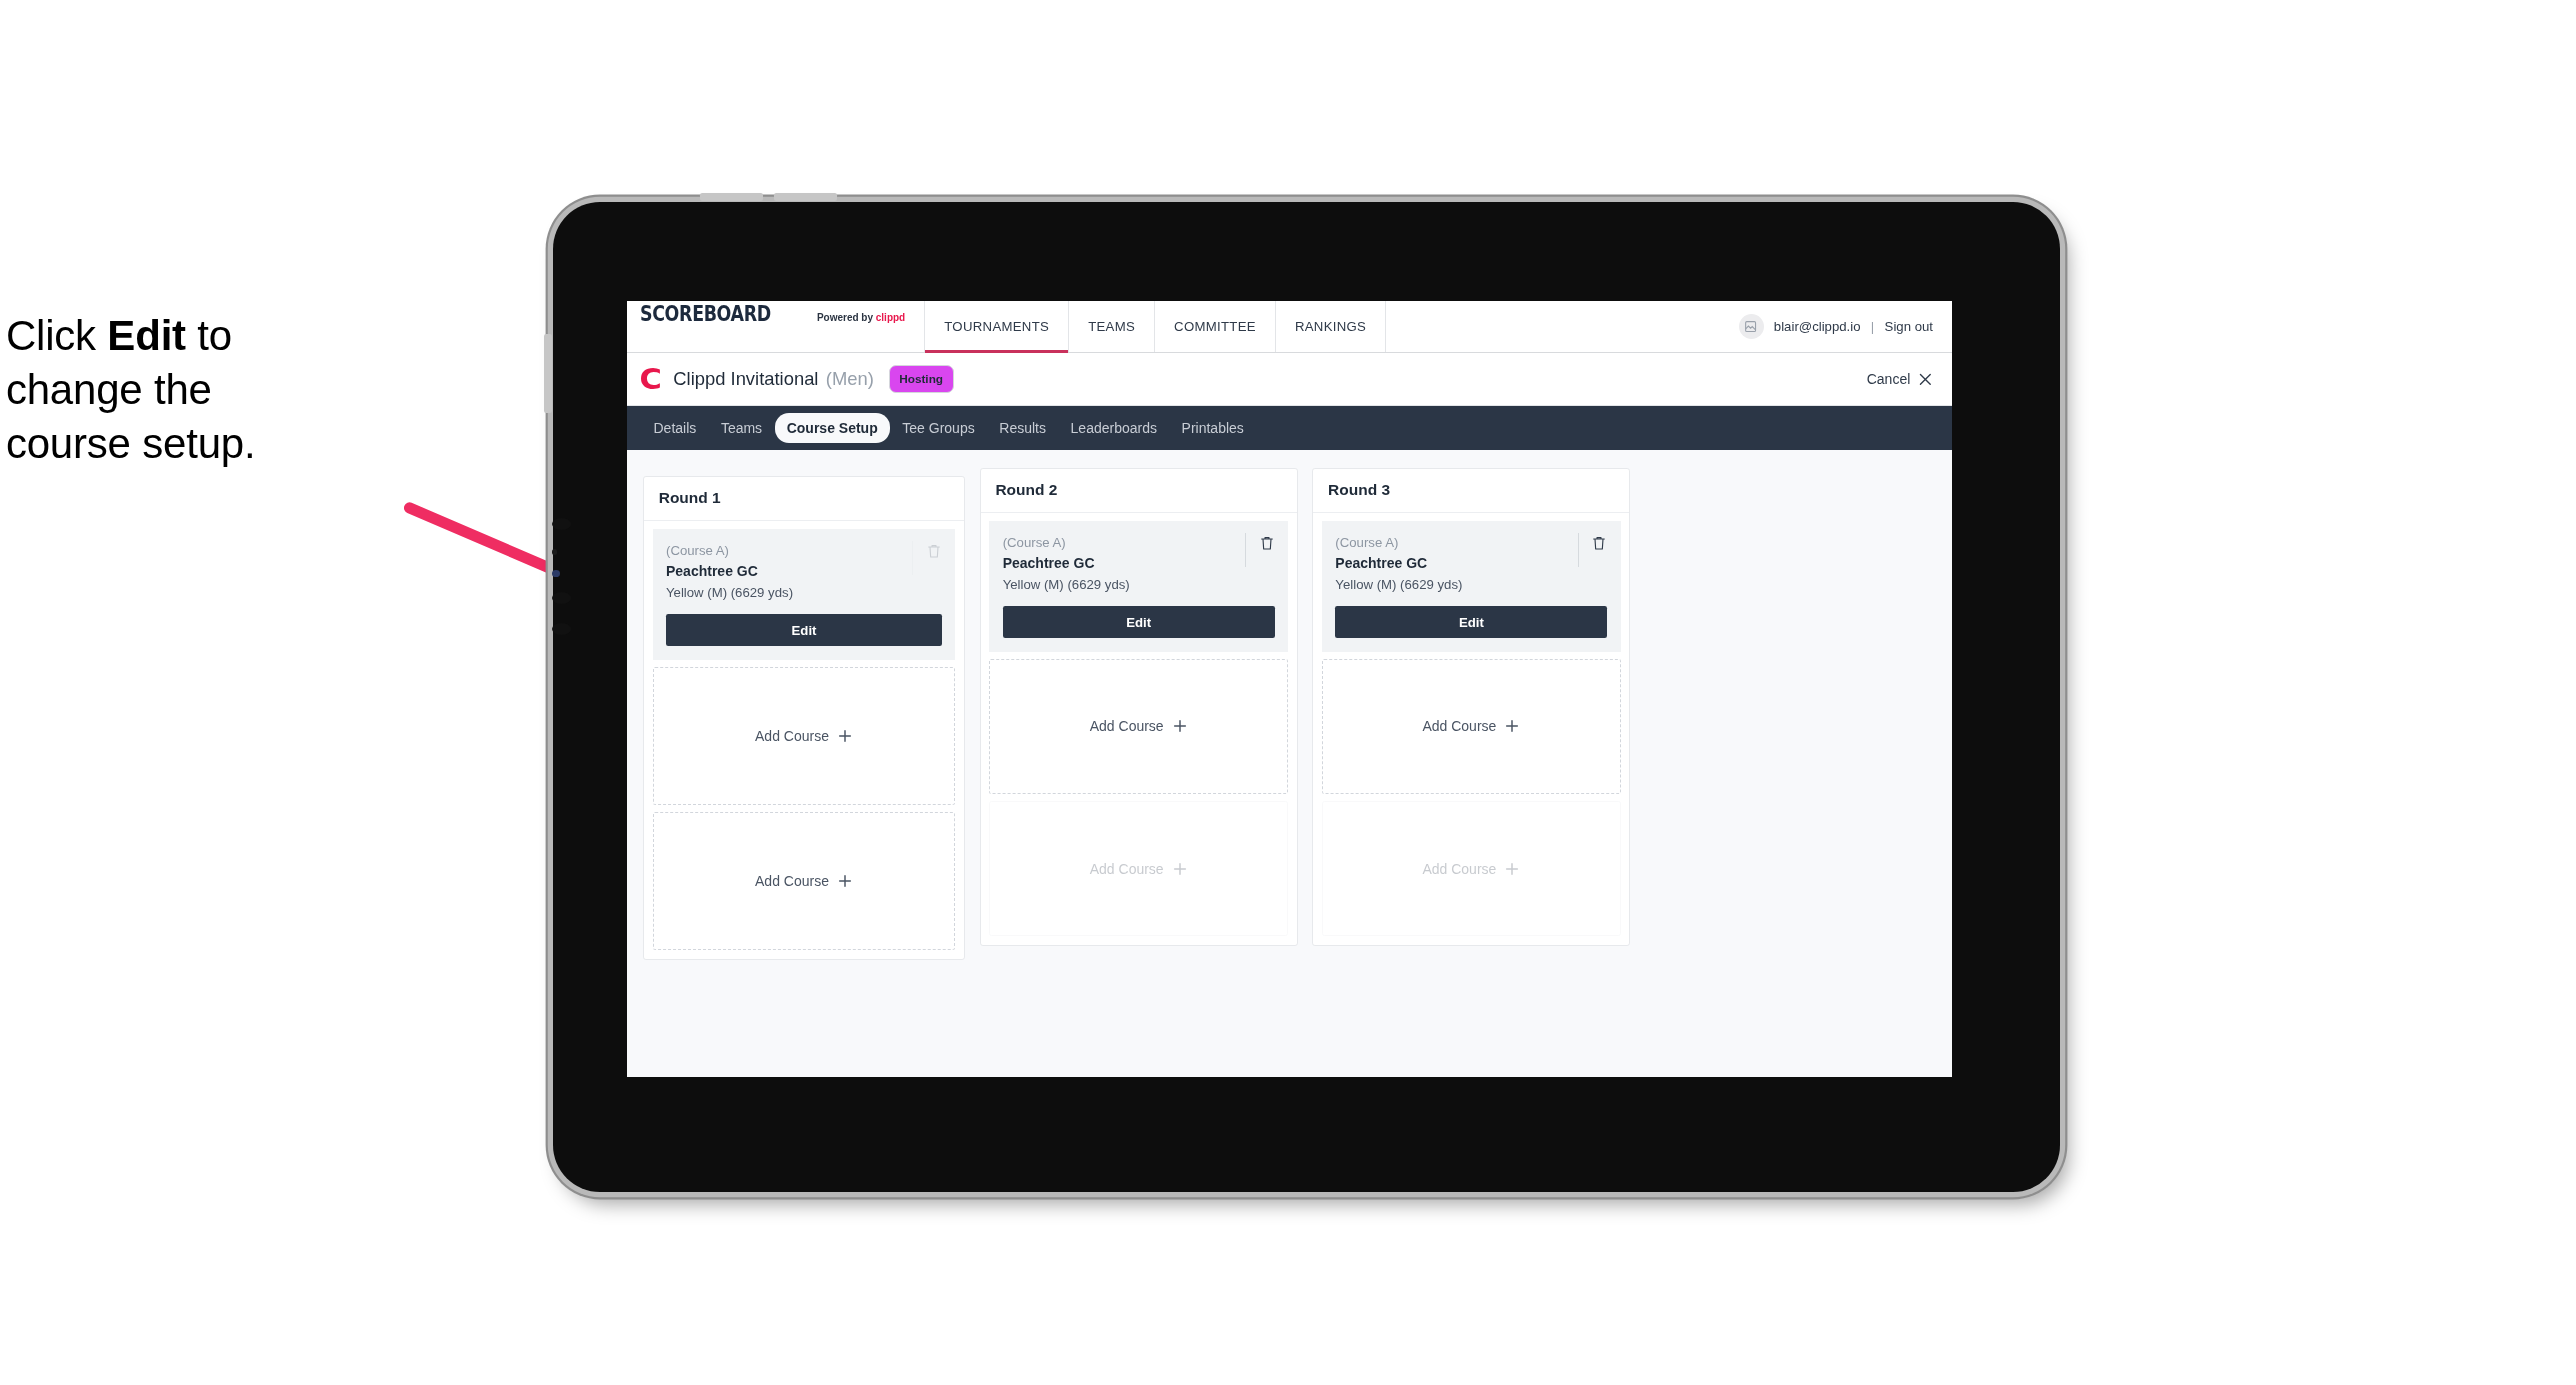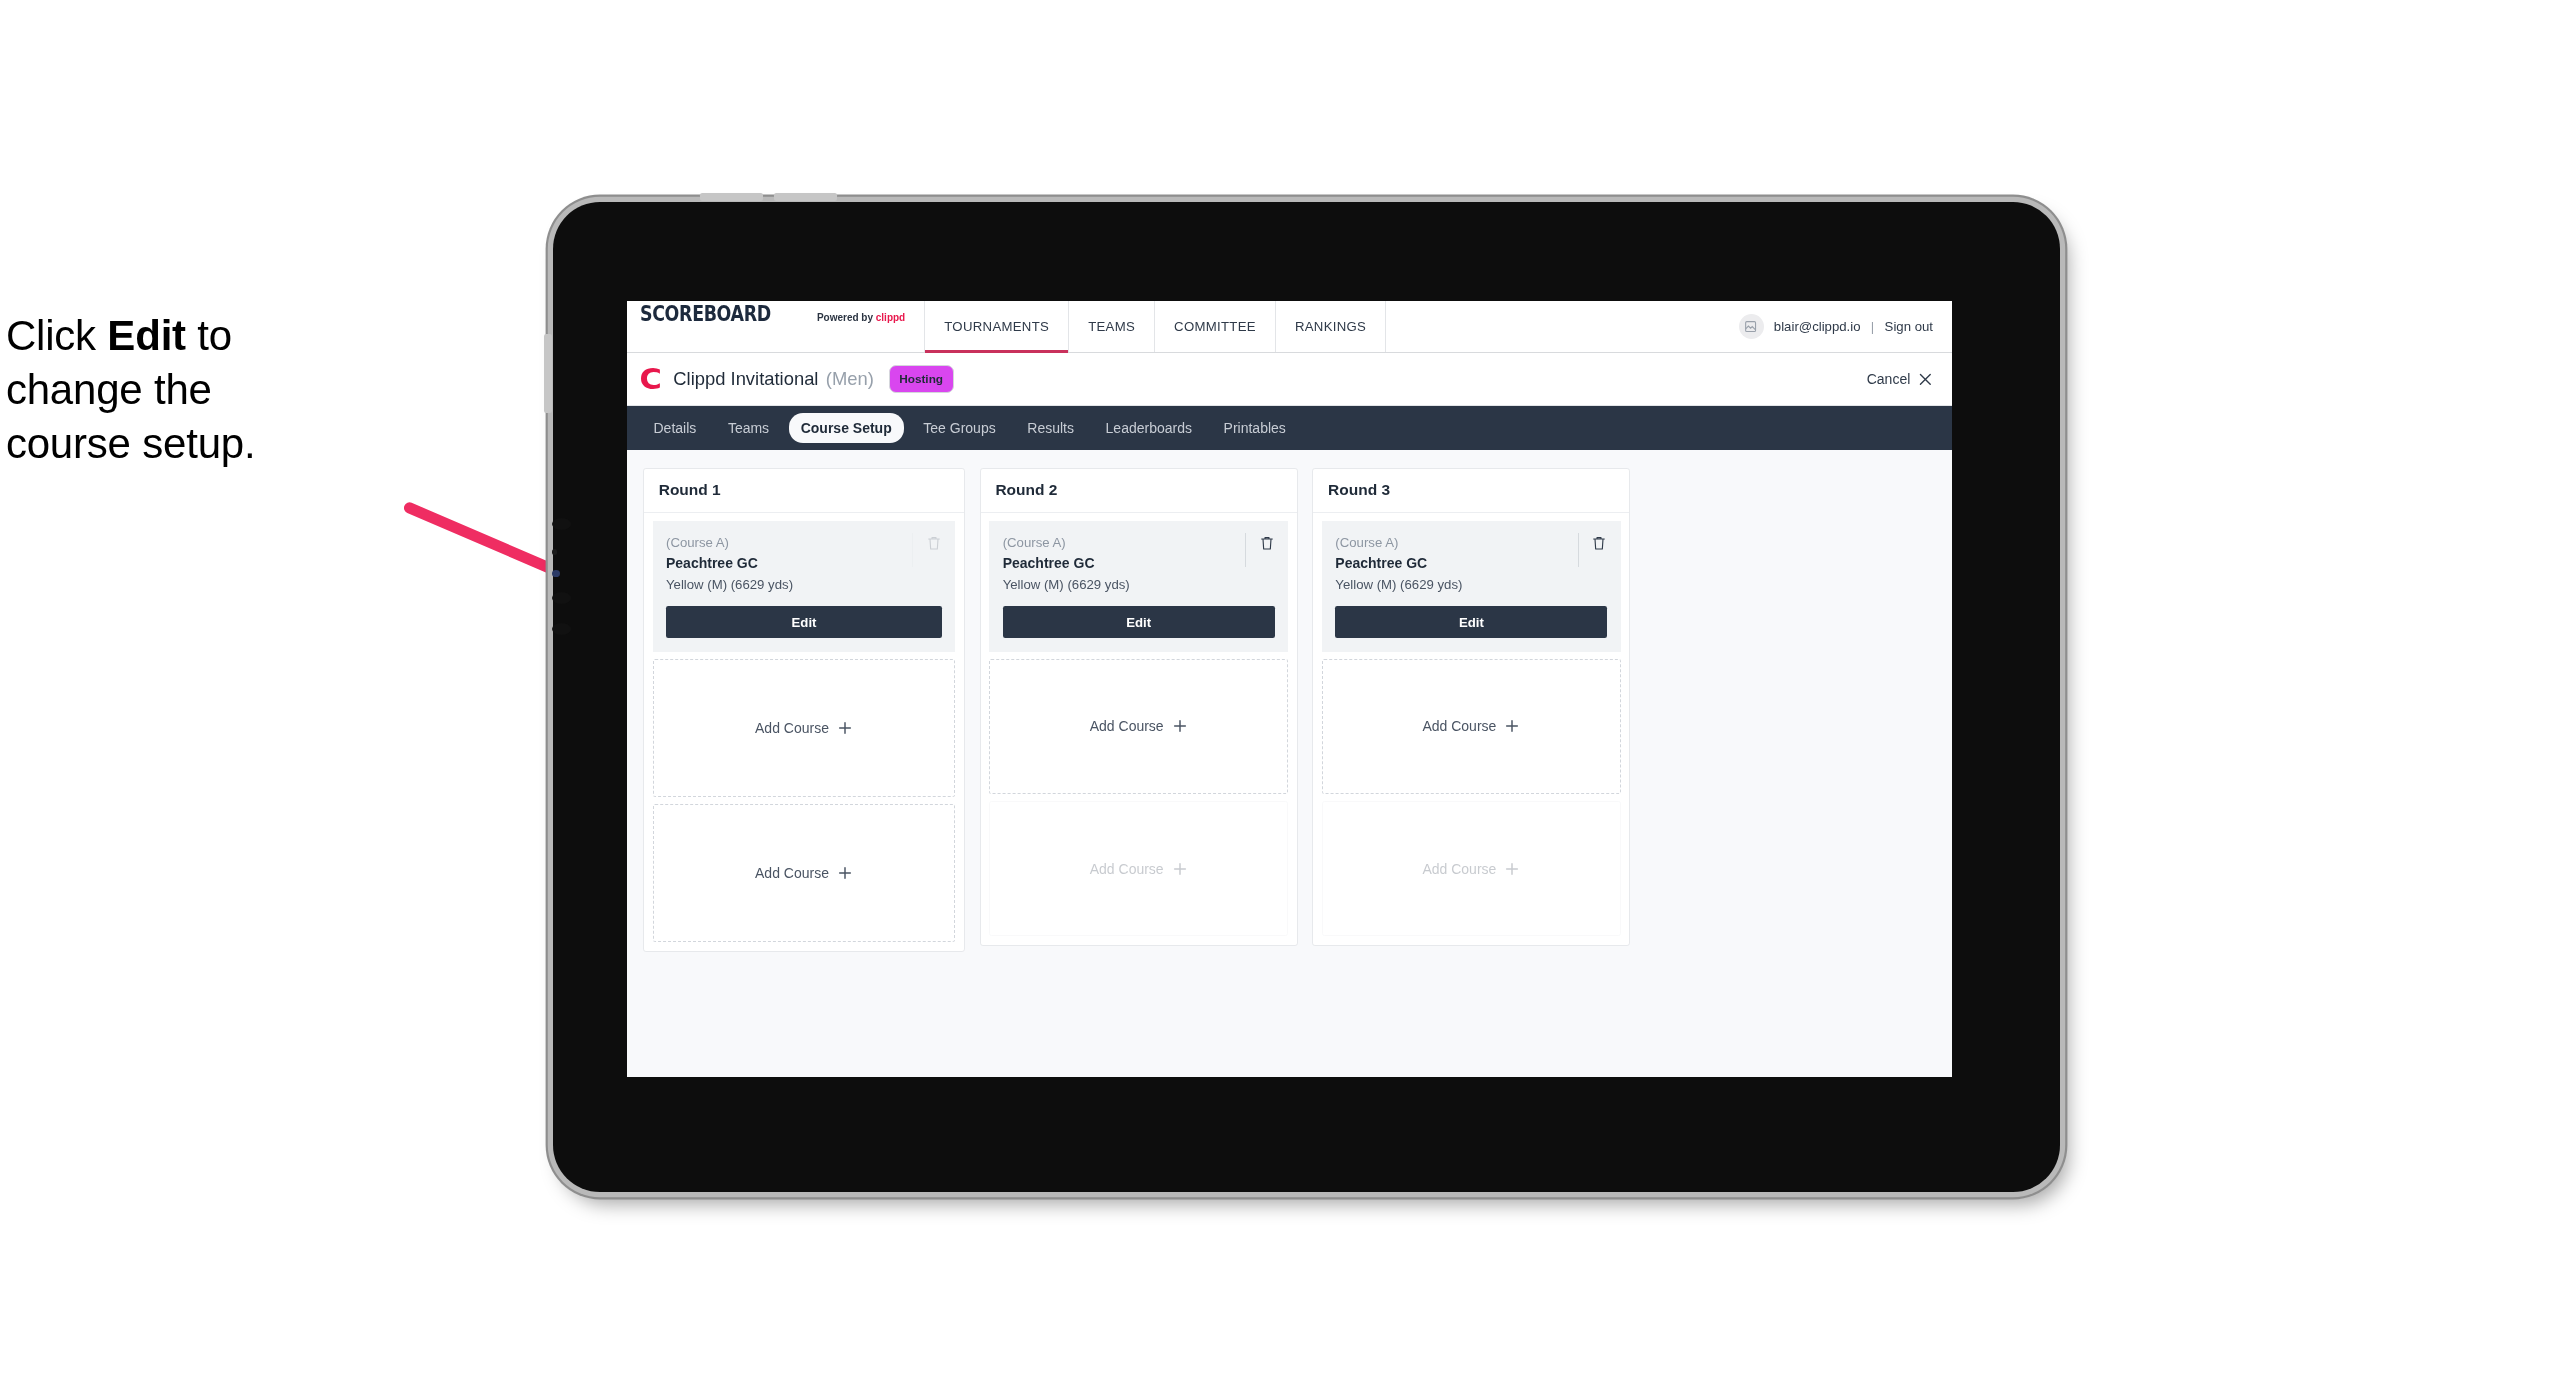--- a/index.html
+++ b/index.html
@@ -92,35 +92,35 @@
     margin-left:14.7px; border:0.7px solid #d4d7db; border-radius:7px;
     padding:5.9px 9.6px; font-size:11.8px; font-weight:700; color:#1f2a38;
     background:#d946ef;
   }
   #cancel-area { margin-left:auto; display:flex; align-items:center; gap:8px; cursor:pointer; }
   #cancel-label { font-size:14px; color:#2f3a49; }
 
   
   #subtabs {
     height:44px; background:#2b3646; display:flex; align-items:center;
-    padding:0 14.7px; gap:8px;
+    padding:0 14.7px; gap:1px;
   }
   .subtab {
     font-size:14px; color:#c8cdd5; padding:6.6px 11.8px; border-radius:4.4px; cursor:pointer;
   }
   .subtab.active { background:#f8f9fb; color:#1f2a38; font-weight:700;border-radius:14px; }
 
   
   #rounds { display:flex; padding:17.7px 16px 0 16px; gap:14.7px; align-items:flex-start; }
 
   .round-col {
     background:#ffffff; border:0.7px solid #e7e9ec; border-radius:2.9px;
     display:flex; flex-direction:column;
   }
-  .round-col.r1 { width:322px; }
+  .round-col.r1 { width:322px;margin-top:8px; }
   .round-col.r2, .round-col.r3 { width:318px; }
 
   .round-head {
     padding:12.5px 14.7px; font-size:15.5px; font-weight:700; color:#1f2a38;
     border-bottom:0.7px solid #eceef1;
   }
   .round-body { padding:8.8px; display:flex; flex-direction:column; gap:7.4px; }
 
   .course-card { background:#f1f3f5; padding:11.8px 13.2px 13.2px 13.2px; }
   .course-top { display:flex; align-items:flex-start; }

